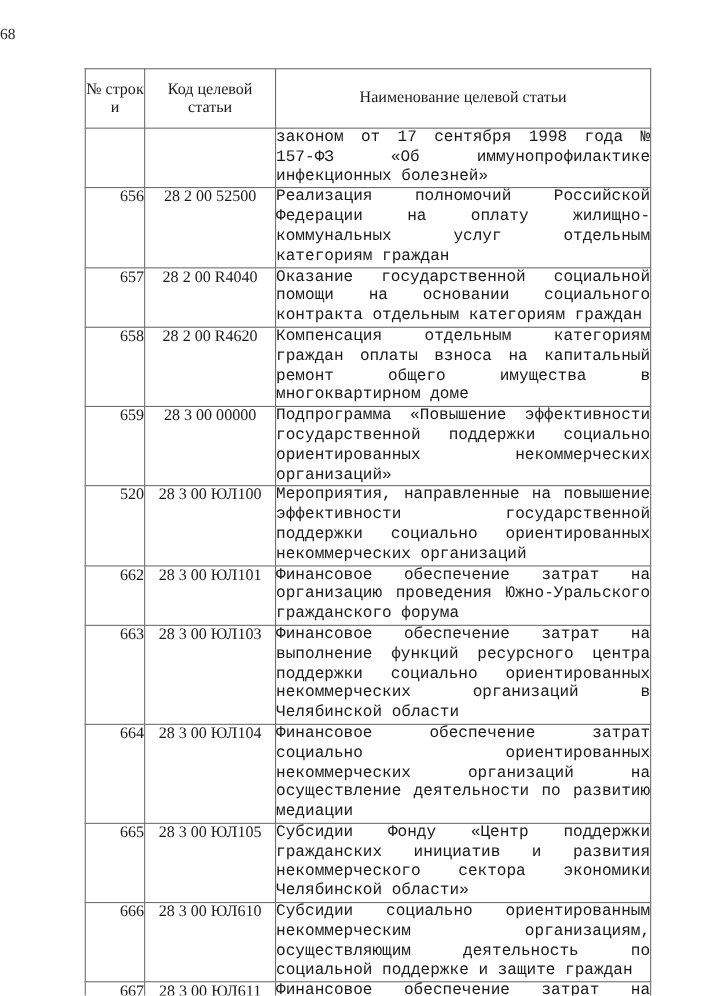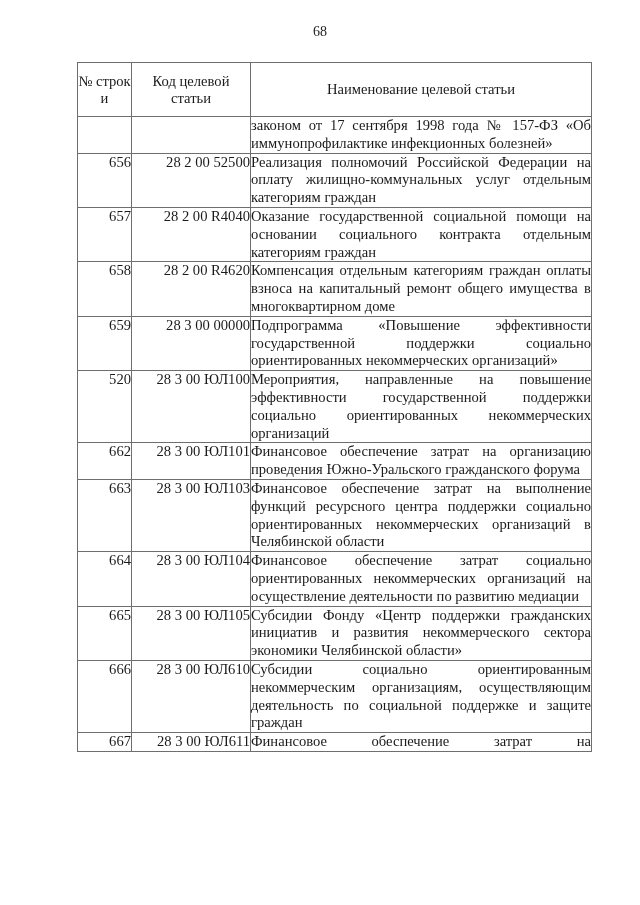--- a/index.html
+++ b/index.html
@@ -13,21 +13,21 @@
       position: relative;
       overflow: hidden;
       font-family: "Liberation Serif", "DejaVu Serif", serif;
       color: #1a1a1a;
     }
     .page-number {
       position: absolute;
       top: 24px;
       left: 0;
       width: 100%;
-      text-align: center;
+      text-align: left;
       font-size: 14px;
       color: #222;
     }
     table.doc-table {
       position: absolute;
       top: 62px;
       left: 77px;
       width: 514px;
       border-collapse: collapse;
       font-size: 14.6px;
@@ -45,26 +45,27 @@
     col.c-name { width: 341px; }
     th {
       vertical-align: middle !important;
       text-align: center;
       height: 53px;
       line-height: 17px;
     }
     th.h-num { padding: 0 2px; }
     th.h-name { font-size: 14.6px; margin-top: 20px; }
     td.num { text-align: right; padding-top: 0; }
-    td.code { text-align: right; padding-right: 6px; border-radius: 12px; }
+    td.code { text-align: center; padding-right: 6px; border-radius: 12px; }
     td.name {
       text-align: justify;
       text-align-last: left;
       padding: 0 5px 0 5px;
       hyphens: none;
+      font-family: Liberation Mono, monospace;
     }
     td.name.last-justify { text-align-last: justify; }
     tr.cont td.name { padding-top: 0; }
   </style>
 </head>
 <body>
 
 <div class="page-number">68</div>
 
 <table class="doc-table">

